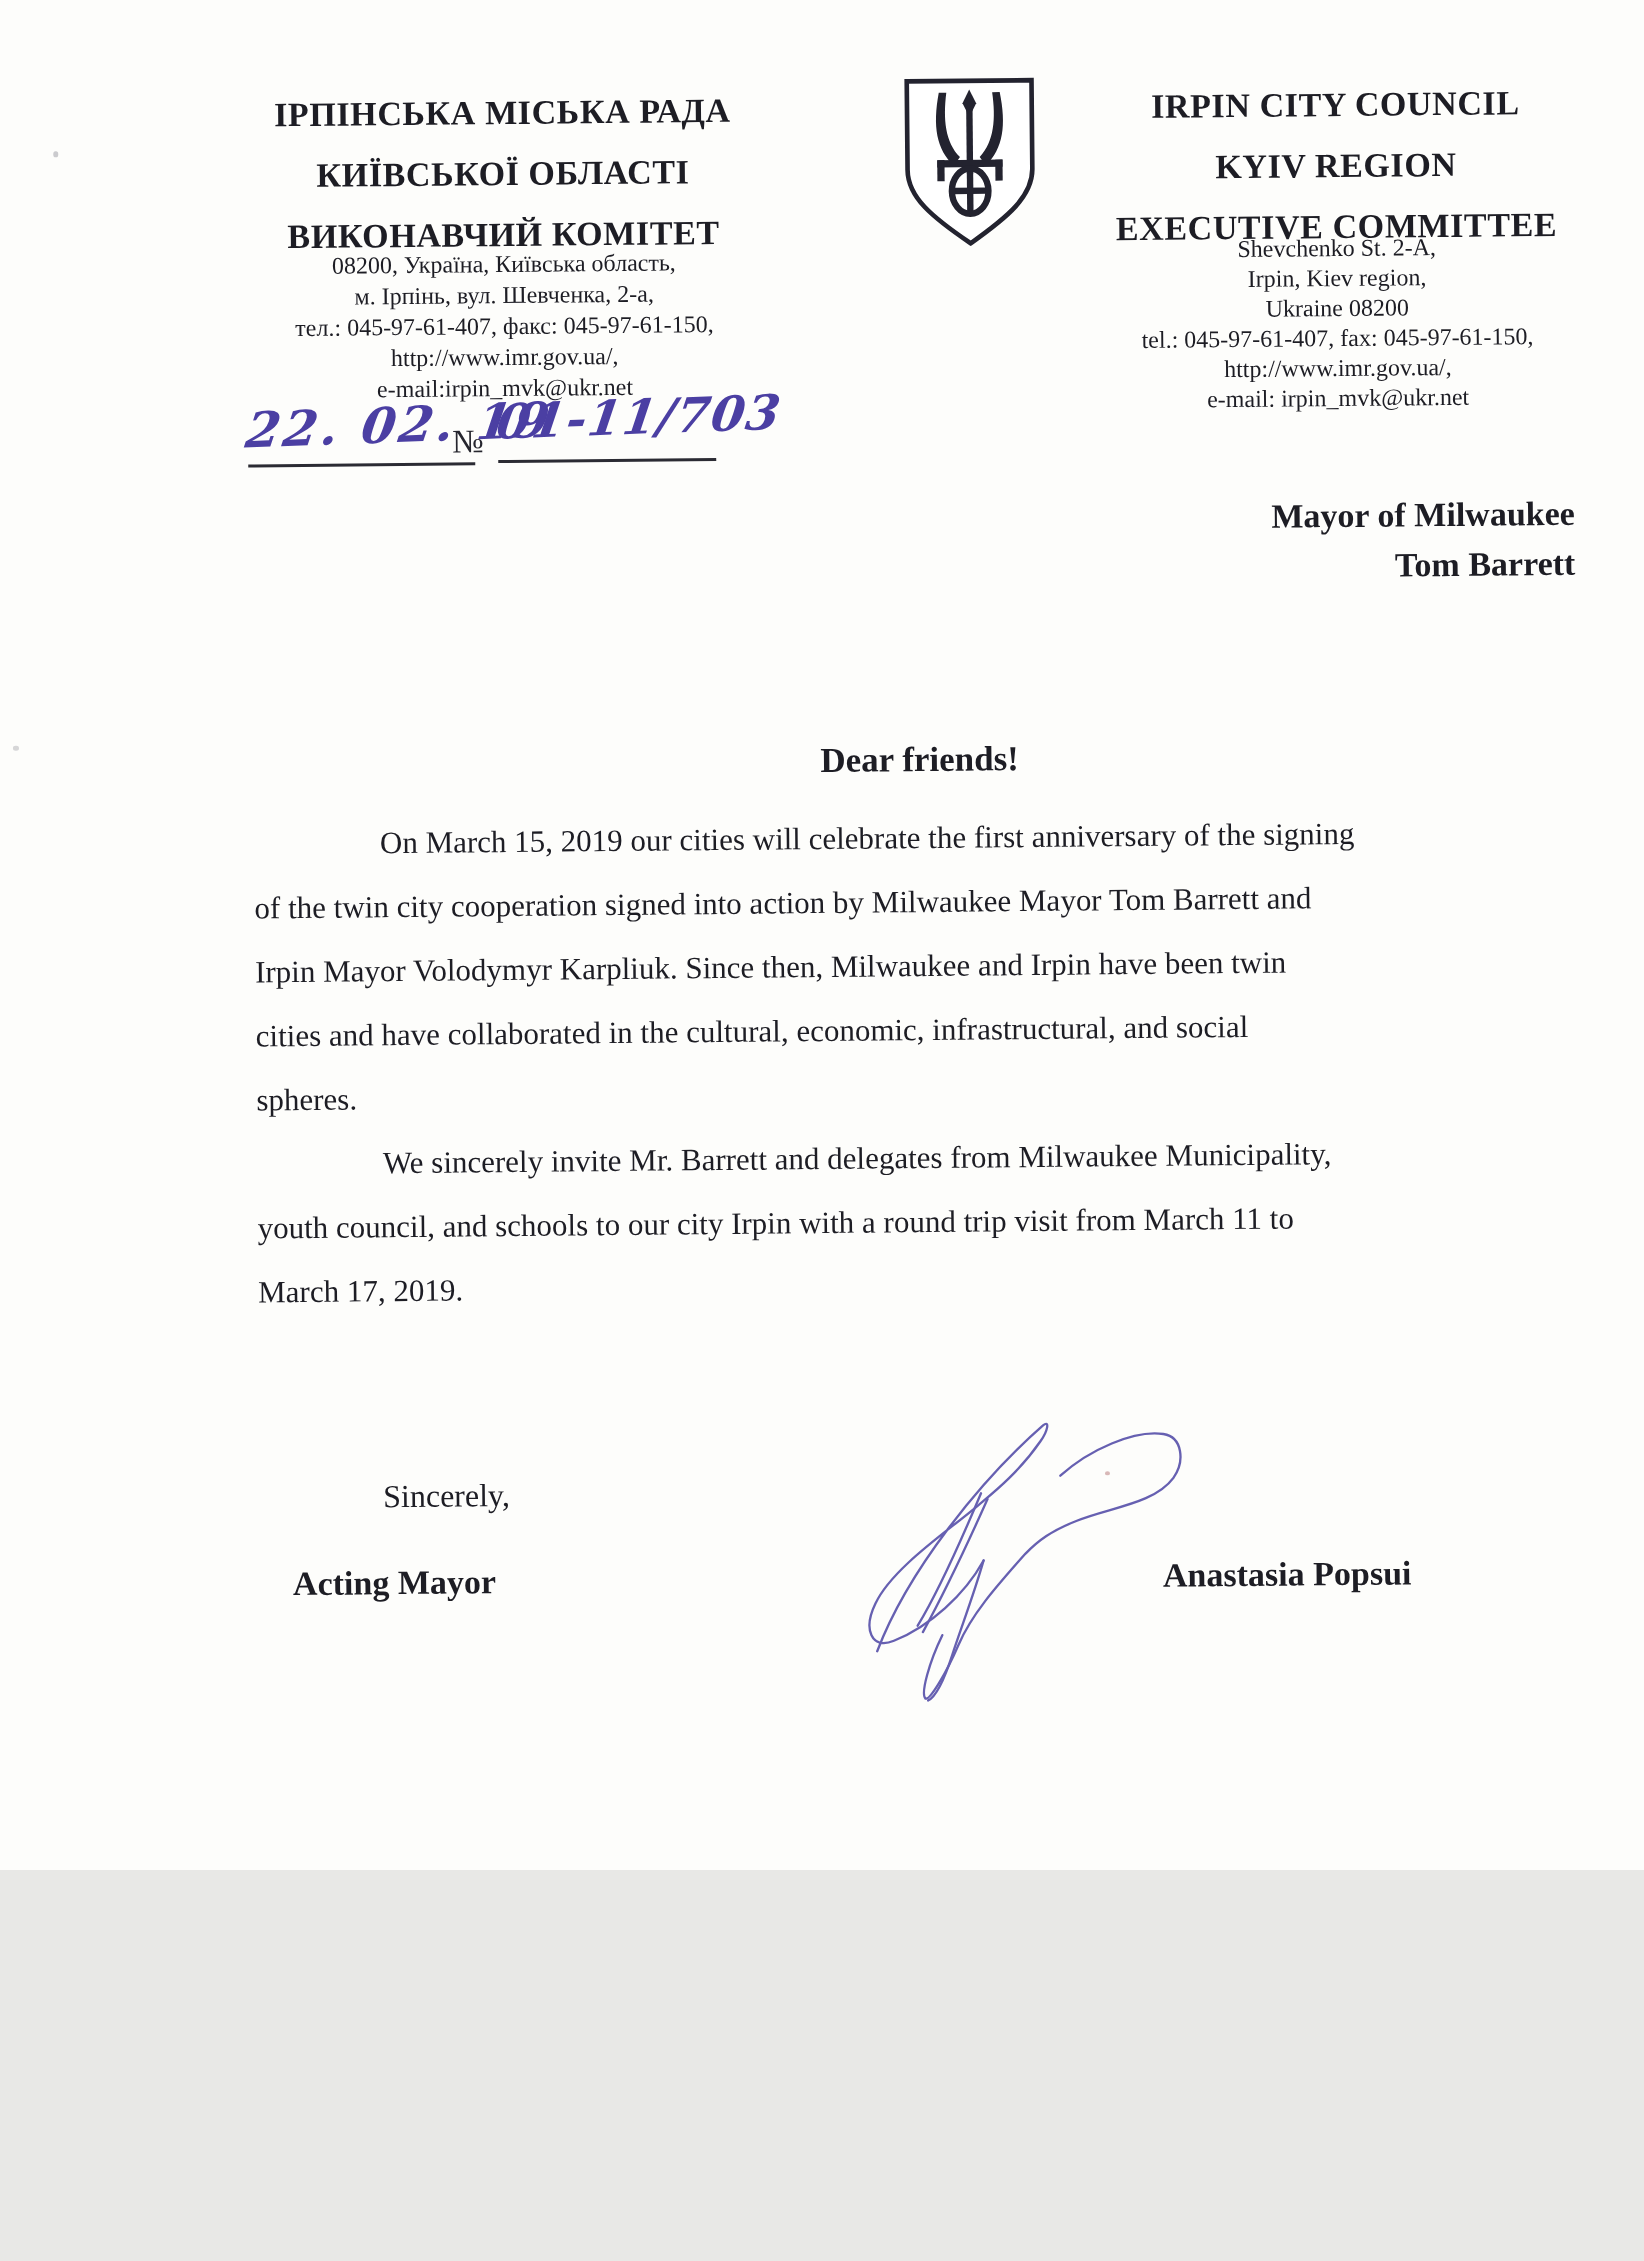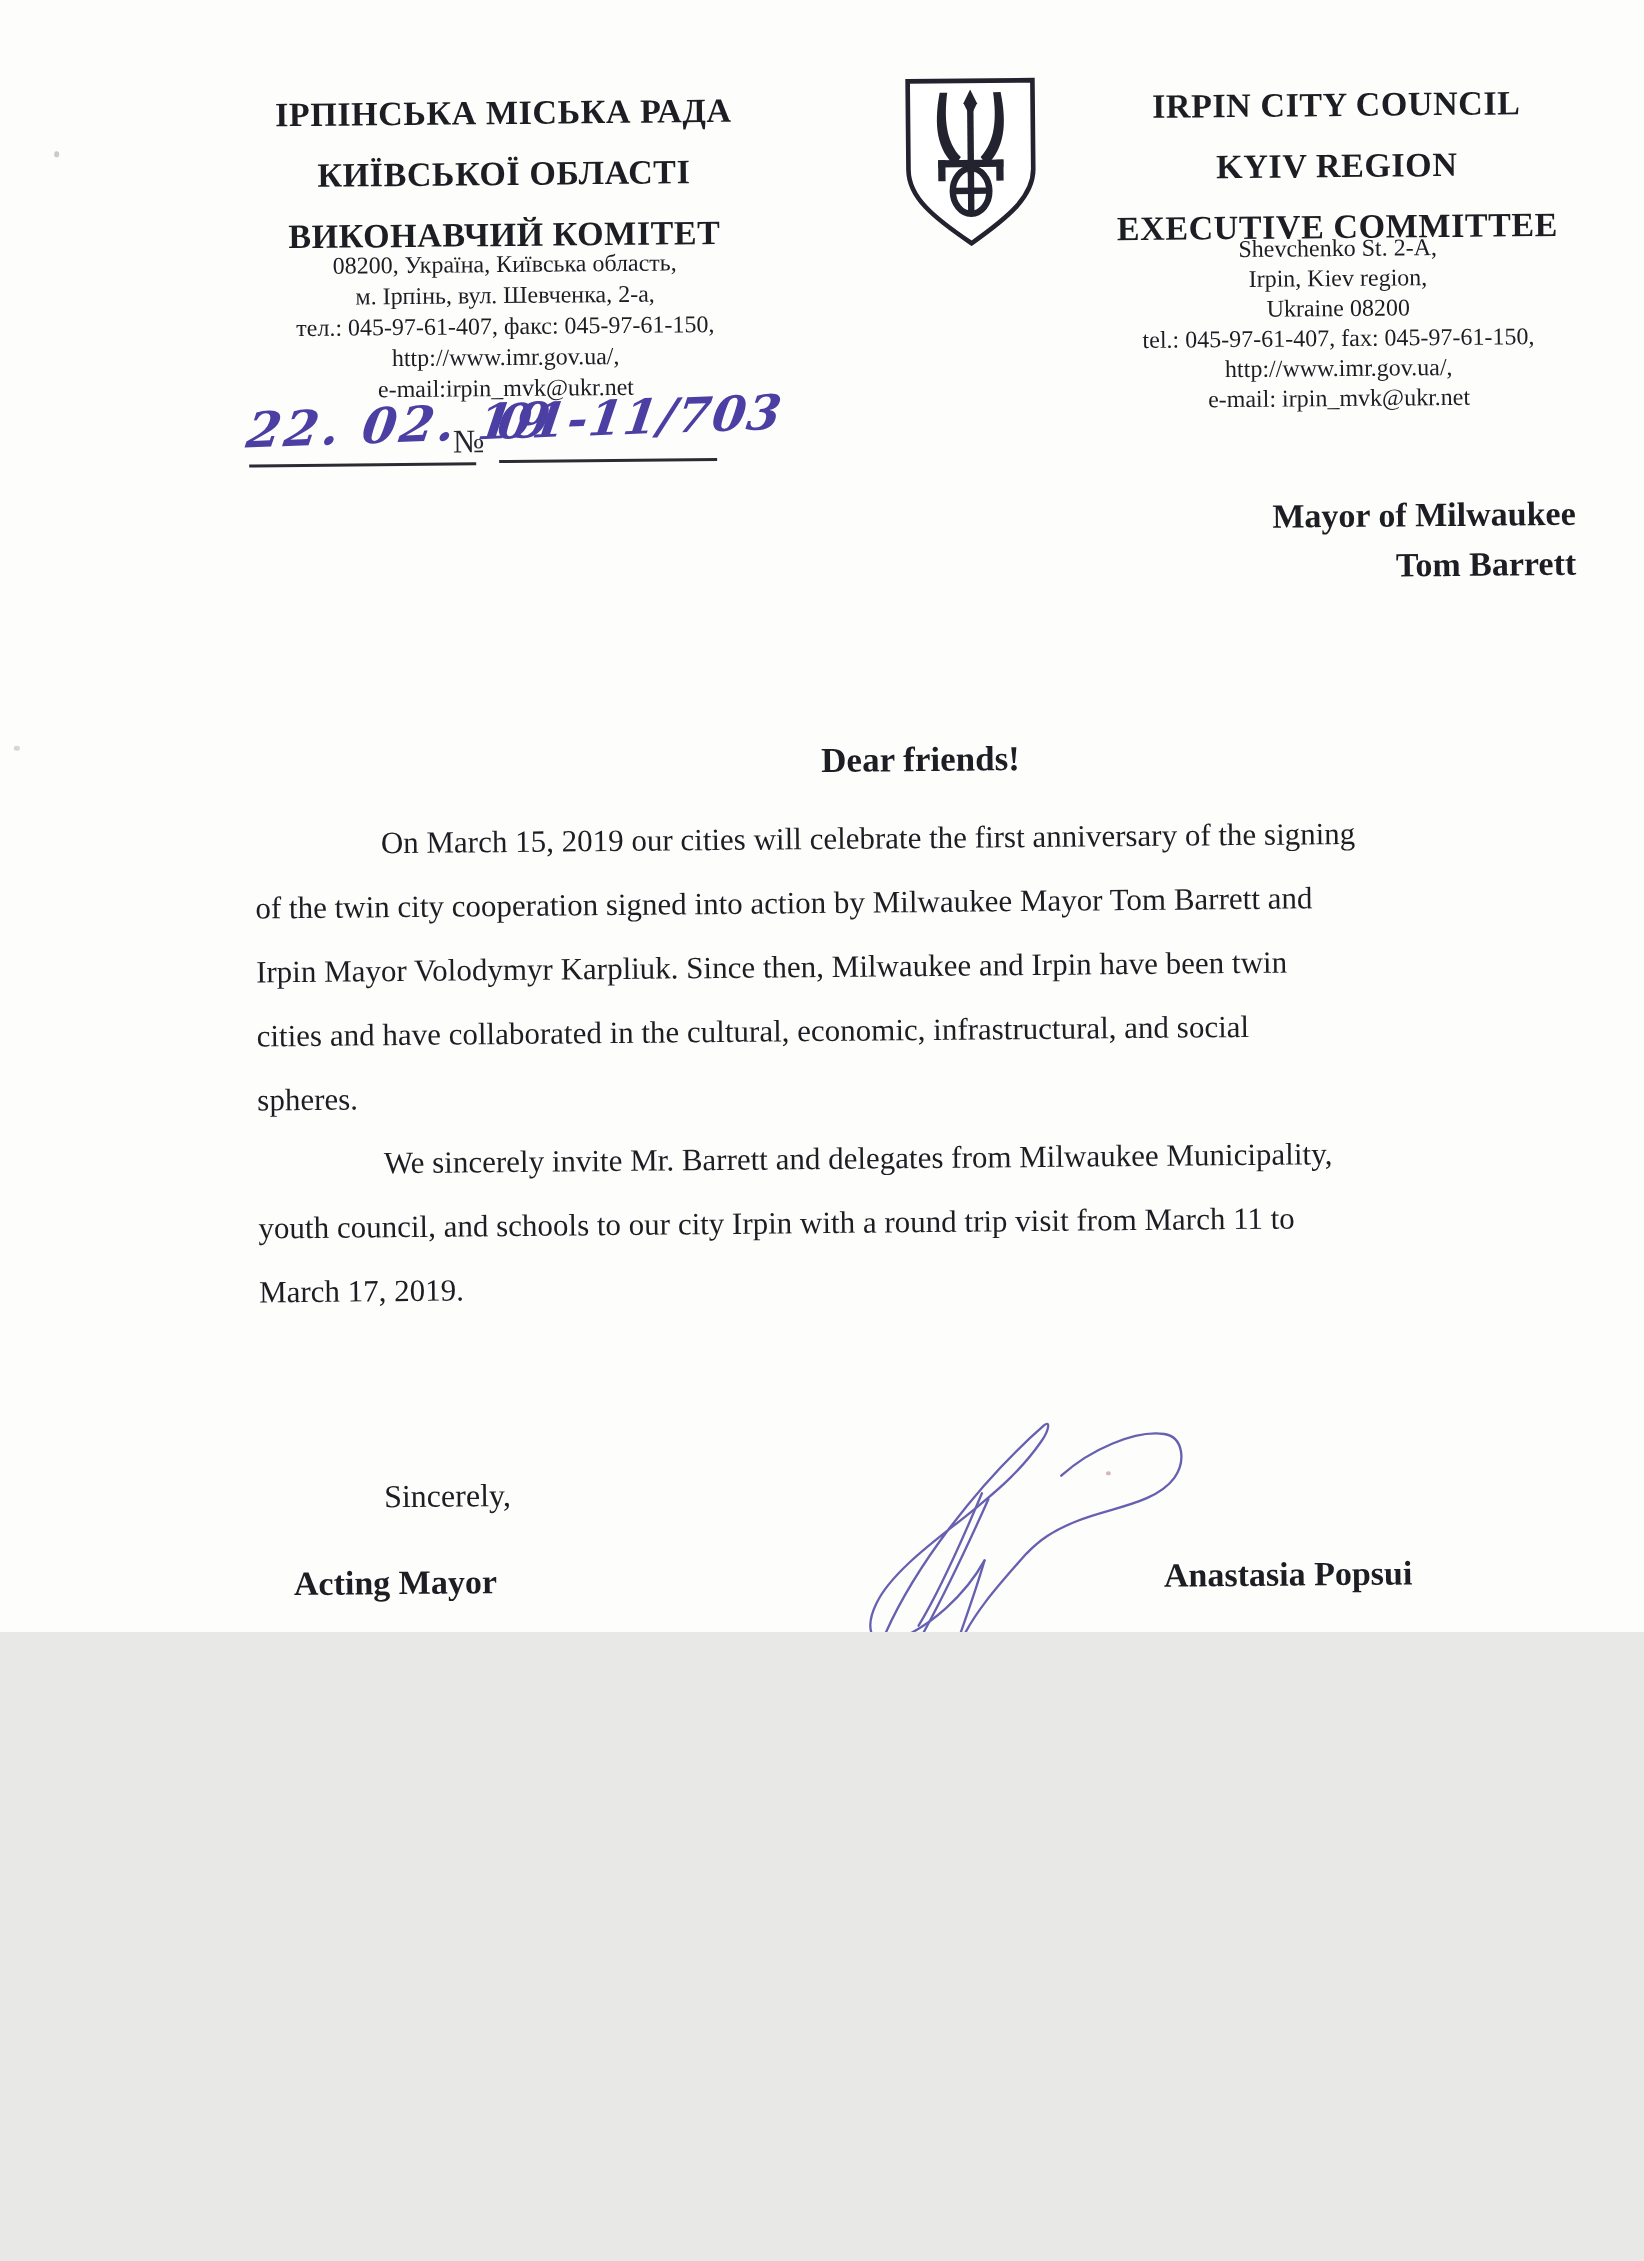--- a/index.html
+++ b/index.html
@@ -1,18 +1,18 @@
 <!DOCTYPE html>
 <html style="font-size:10.3px"><head>
 <meta charset="utf-8">
 <style>
   html,body{margin:0;padding:0;background:#e8e8e6;}
   .page{
     position:relative;
-    width:1644px;height:1632px;
+    width:1644px;height:1870px;
     background:#fdfdfb;
     overflow:hidden;
     font-family:"Liberation Serif","DejaVu Serif",serif;
     color:#1d1d24;
   }
   .scan{position:absolute;inset:0;transform:rotate(-0.55deg);transform-origin:50% 40%;}
 
   
   .lh-title{position:absolute;text-align:center;font-weight:bold;font-size:34px;line-height:61px;letter-spacing:0.6px;}
   .lh-title-left{left:209px;top:79px;width:599px;}

